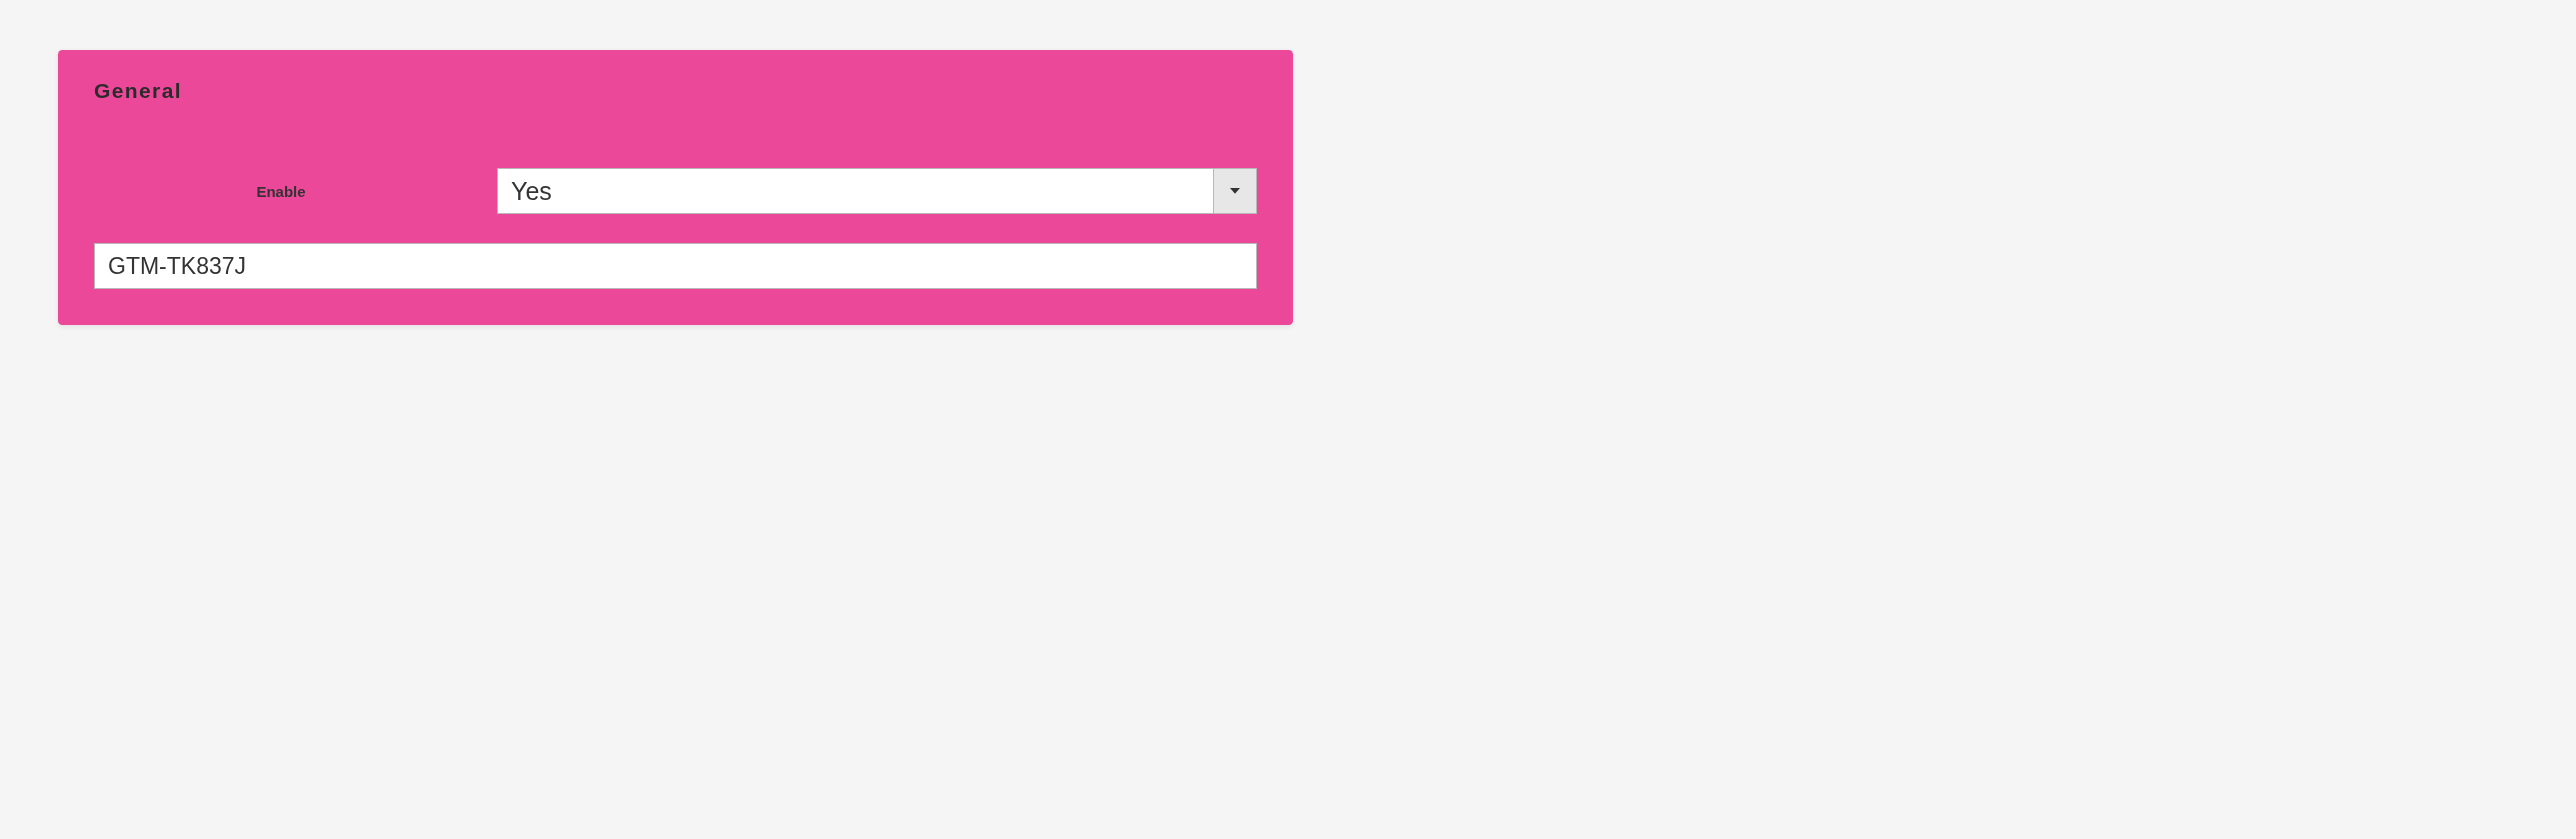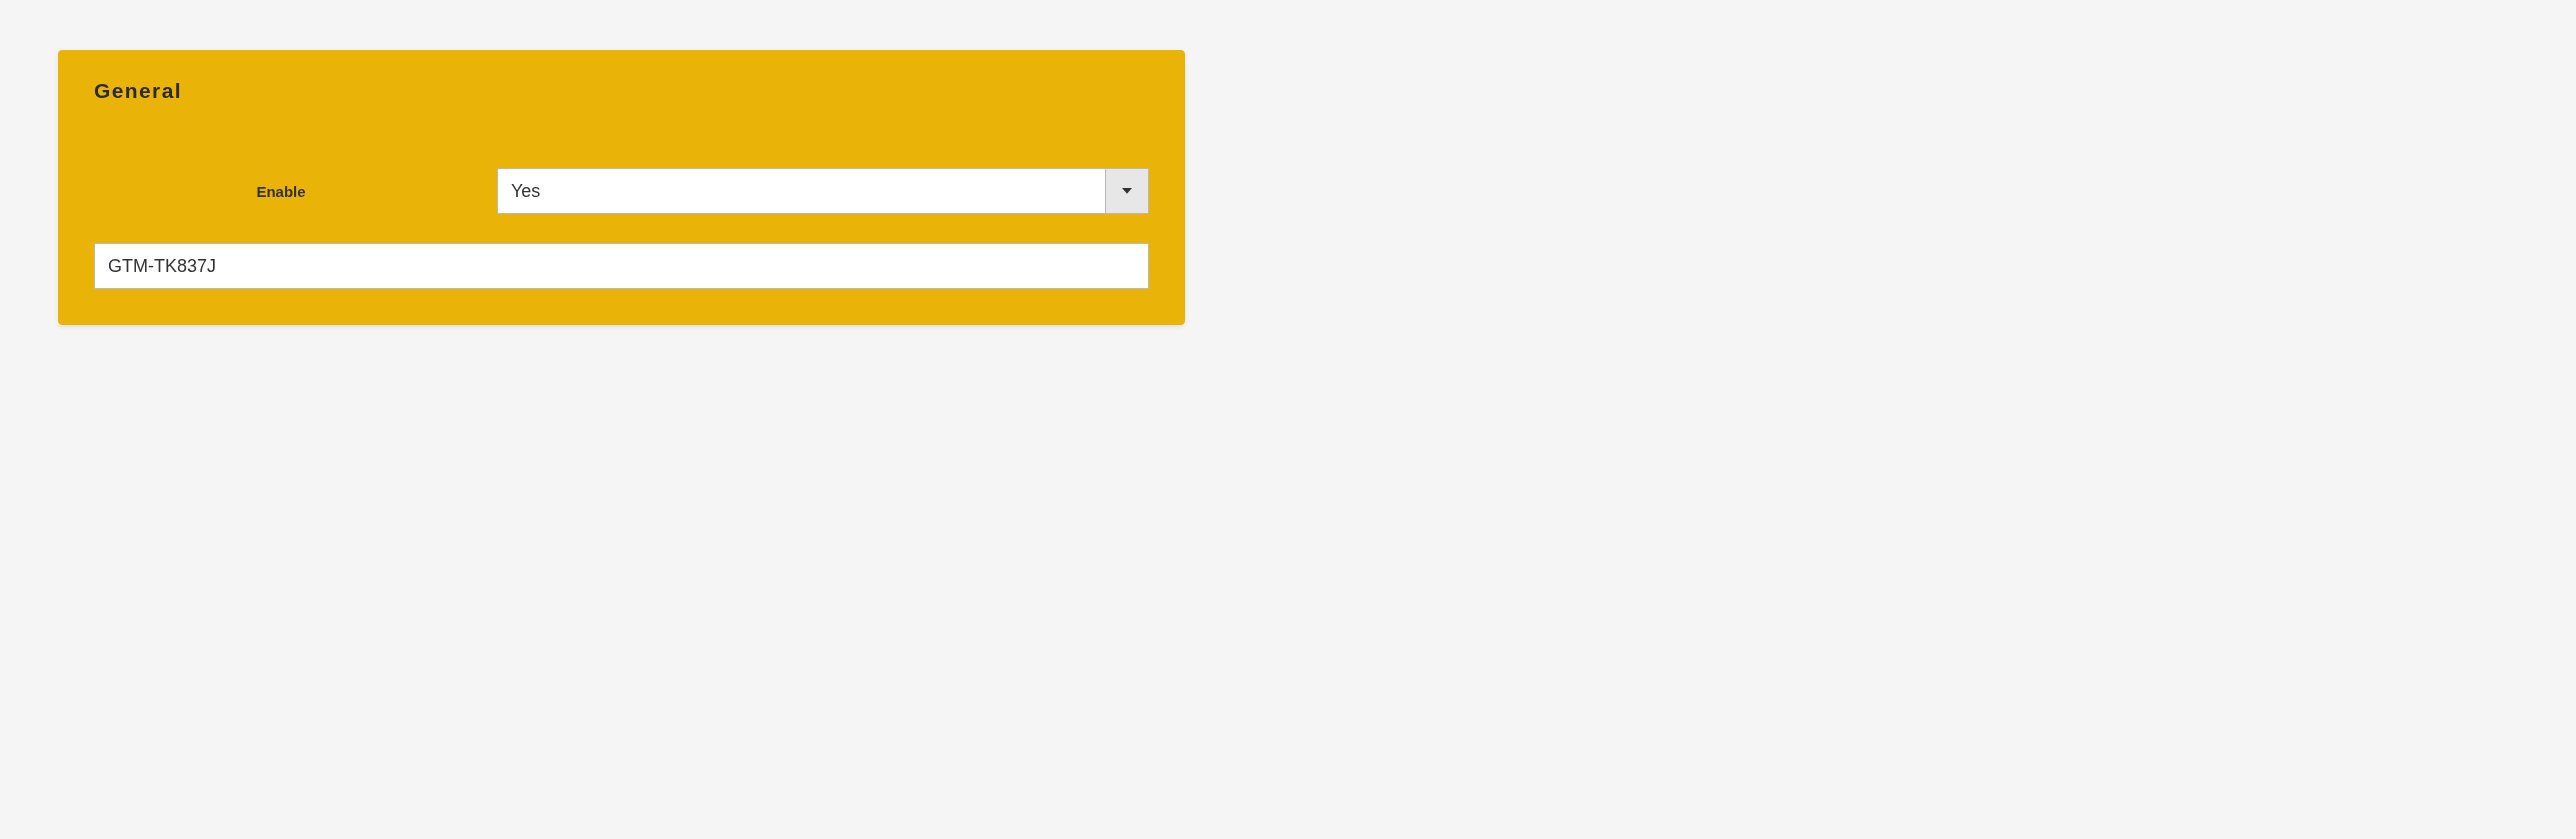--- a/index.html
+++ b/index.html
@@ -10,25 +10,25 @@
 
     body {
       font-family: -apple-system, BlinkMacSystemFont, "Segoe UI", Helvetica, Arial, sans-serif;
       background: #f5f5f5;
       padding: 50px 58px;
       width: 2576px;
       height: 840px;
     }
 
     .panel {
-      background: #eab308;
+      background: #ec4899;
       border-radius: 4.3px;
       box-shadow: 0 1.4px 5.8px rgba(0,0,0,0.08);
       padding: 29px 36px 36px 36px;
-      width: 1127px;
+      width: 1235px;
     }
 
     .section-title {
       font-size: 21px;
       font-weight: 600;
       letter-spacing: 1.4px;
       color: #2b2b2b;
       margin-bottom: 65px;
     }
 
@@ -60,21 +60,21 @@
       align-items: stretch;
       border: 0.7px solid #b8b8b8;
       background: #ffffff;
       height: 46px;
       width: 100%;
     }
 
     .select-value {
       flex: 1;
       padding: 0 13px;
-      font-size: 18px;
+      font-size: 25px;
       color: #333333;
       display: flex;
       align-items: center;
       background: #ffffff;
     }
 
     .select-arrow-btn {
       width: 43px;
       background: #e7e7e7;
       border-left: 0.7px solid #b8b8b8;
@@ -88,21 +88,21 @@
       height: 5.8px;
       fill: #333333;
     }
 
     .text-input {
       width: 100%;
       height: 46px;
       border: 0.7px solid #b8b8b8;
       background: #ffffff;
       padding: 0 13px;
-      font-size: 18px;
+      font-size: 23px;
       color: #333333;
       font-family: inherit;
       outline: none;
     }
   </style>
 </head>
 <body>
 
 <div class="panel">
   <h2 class="section-title">General</h2>

